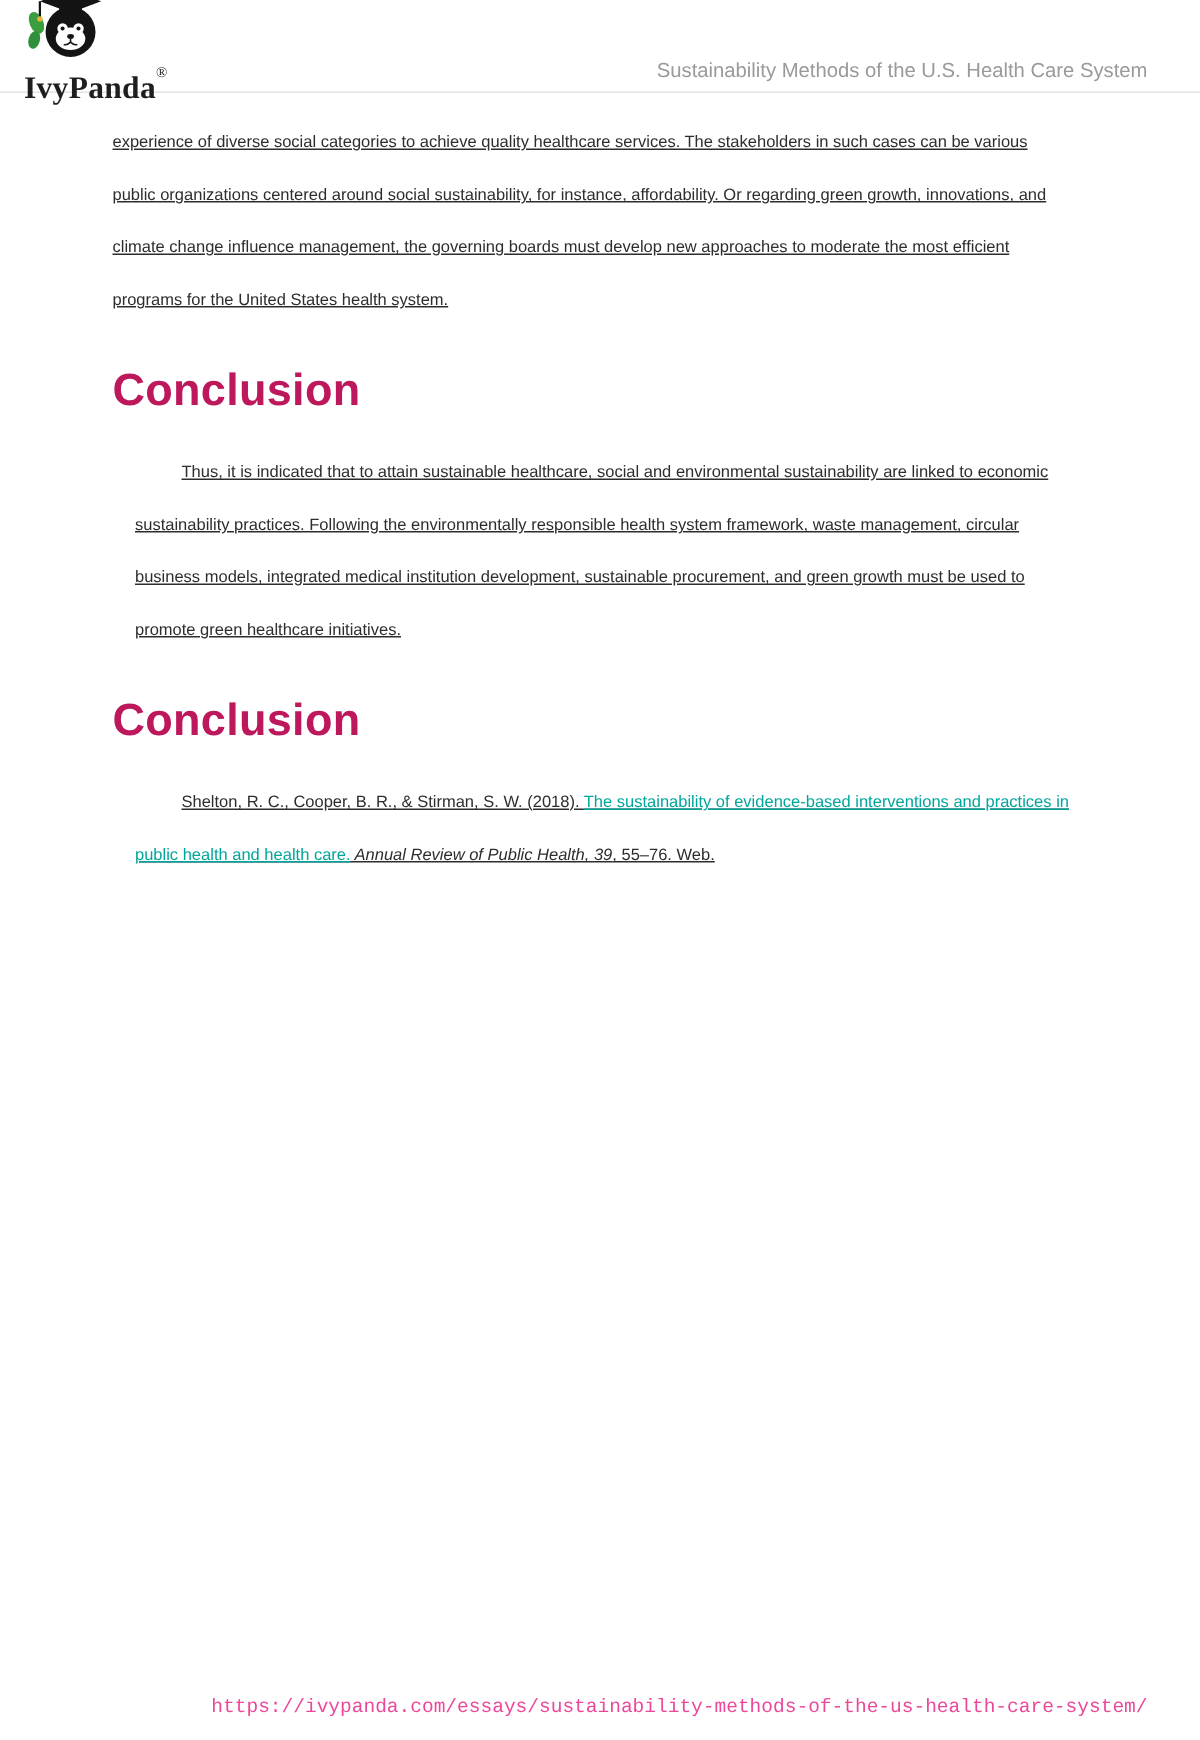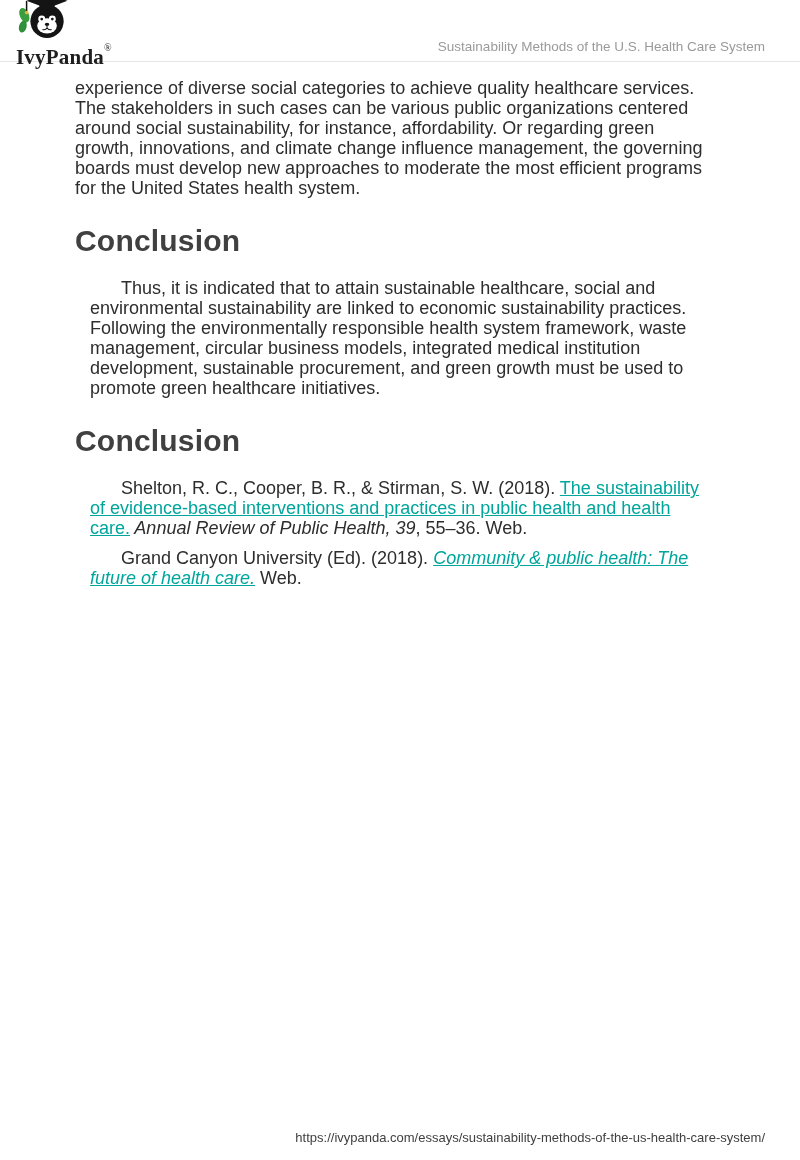--- a/index.html
+++ b/index.html
@@ -50,51 +50,53 @@
     color: #9a9a9a;
     margin-top: 32px;
   }
 
   
   .main {
     padding: 16px 85px 0 75px;
     color: #2d2d2d;
   }
   .main p {
-    font-size: 18px;
-    line-height: 20px;
+    font-size: 11px;
+    line-height: 35px;
     margin-bottom: 10px;
     color: #2d2d2d;
+    text-decoration: underline;
   }
   .main p.indent { text-indent: 31px; margin-left: 15px; }
   .main h1 {
     font-size: 30px;
     font-weight: bold;
-    color: #404040;
+    color: #be185d;
     margin: 26px 0 20px 0;
     letter-spacing: 0.2px;
   }
   .italic { font-style: italic; }
   .ref-link {
     color: #00a69c;
     text-decoration: underline;
     cursor: pointer;
   }
 
   
   .footer {
     position: absolute;
     right: 35px;
     bottom: 14px;
   }
   .footer-url {
     font-size: 13px;
-    color: #404040;
+    color: #ec4899;
     text-decoration: none;
     cursor: pointer;
+    font-family: Liberation Mono, monospace;
   }
 </style>
 </head>
 <body>
 
 <div class="page">
 
   <div class="header">
     <div class="brand">
       <span>
@@ -128,23 +130,22 @@
   <div class="main">
 
     <p>experience of diverse social categories to achieve quality healthcare services. The stakeholders in such cases can be various public organizations centered around social sustainability, for instance, affordability. Or regarding green growth, innovations, and climate change influence management, the governing boards must develop new approaches to moderate the most efficient programs for the United States health system.</p>
 
     <h1>Conclusion</h1>
 
     <p class="indent">Thus, it is indicated that to attain sustainable healthcare, social and environmental sustainability are linked to economic sustainability practices. Following the environmentally responsible health system framework, waste management, circular business models, integrated medical institution development, sustainable procurement, and green growth must be used to promote green healthcare initiatives.</p>
 
     <h1>Conclusion</h1>
 
-    <p class="indent"><span>Shelton, R. C., Cooper, B. R., &amp; Stirman, S. W. (2018). </span><a class="ref-link">The sustainability of evidence-based interventions and practices in public health and health care.</a><span class="italic"> Annual Review of Public Health, 39</span><span>, 55–36. Web.</span></p>
+    <p class="indent"><span>Shelton, R. C., Cooper, B. R., &amp; Stirman, S. W. (2018). </span><a class="ref-link">The sustainability of evidence-based interventions and practices in public health and health care.</a><span class="italic"> Annual Review of Public Health, 39</span><span>, 55–76. Web.</span></p>
 
-    <p class="indent"><span>Grand Canyon University (Ed). (2018). </span><a class="ref-link italic">Community &amp; public health: The future of health care.</a><span> Web.</span></p>
 
   </div>
 
   <div class="footer">
     <a class="footer-url">https://ivypanda.com/essays/sustainability-methods-of-the-us-health-care-system/</a>
   </div>
 
 </div>
 
 </body></html>

